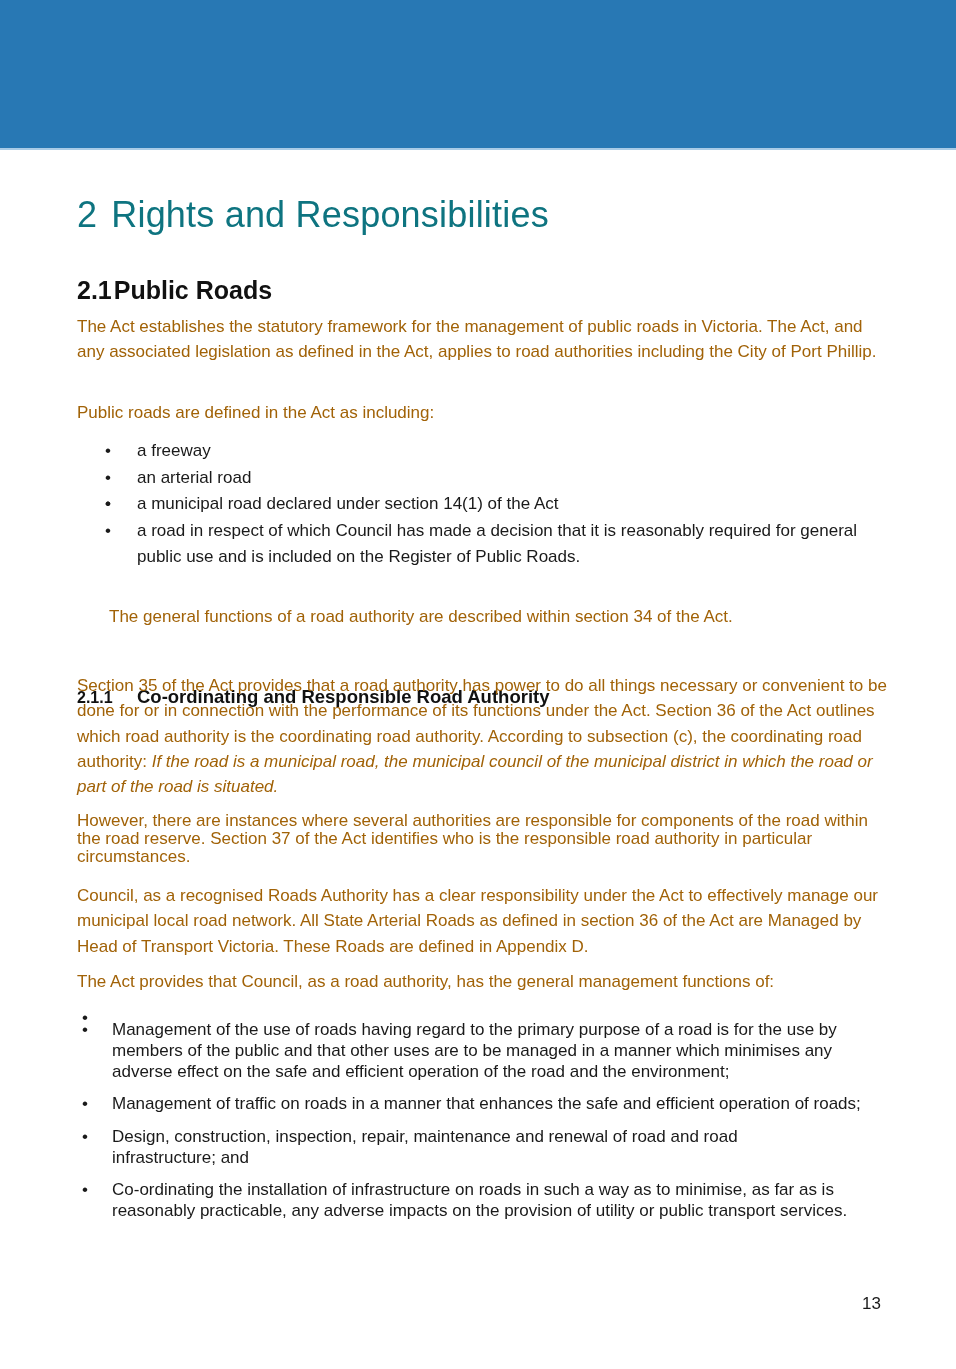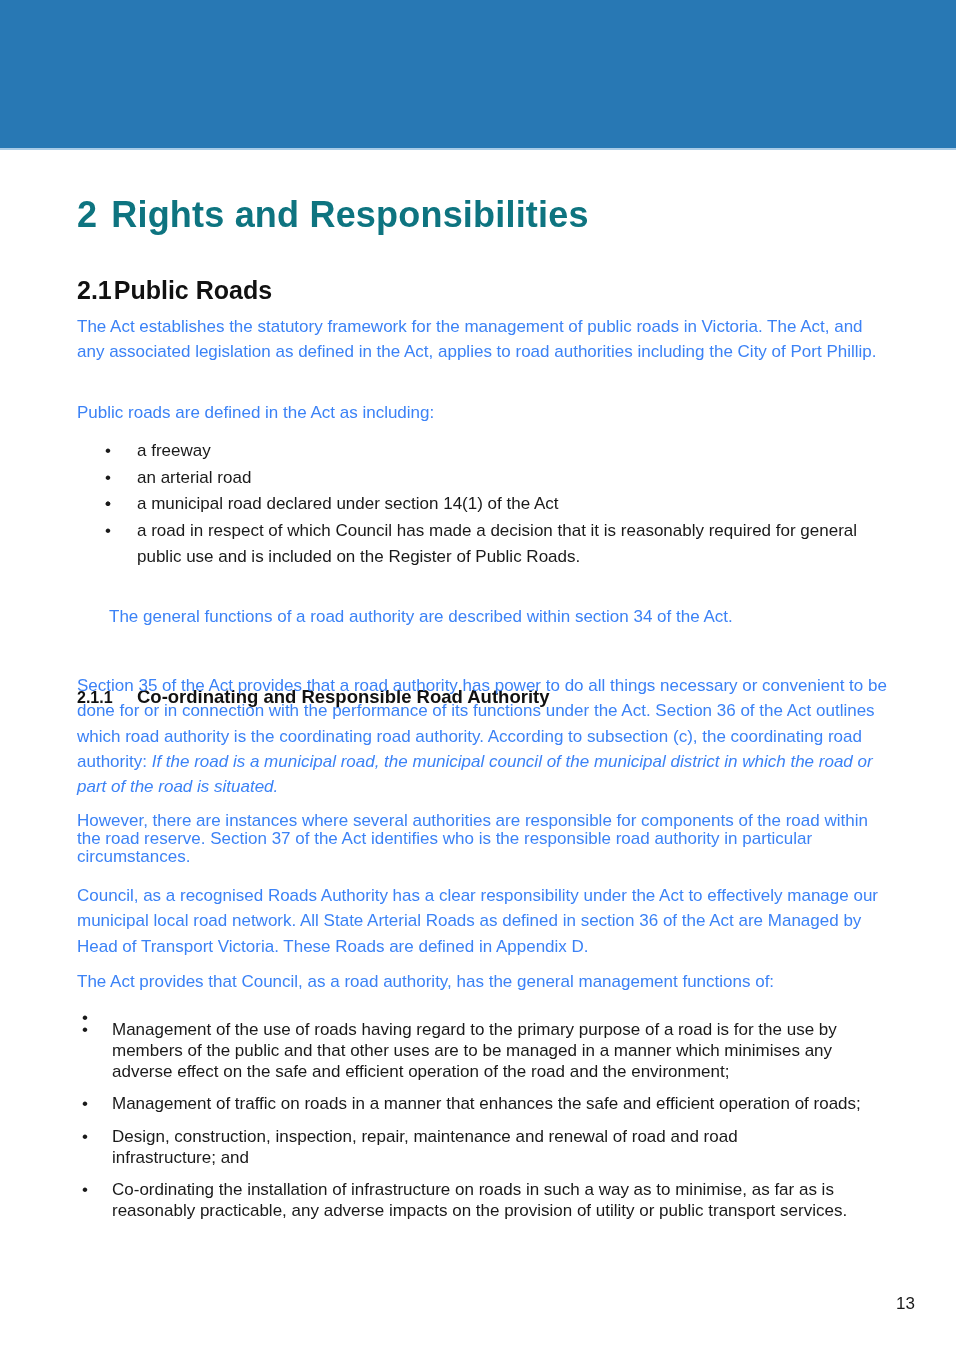--- a/index.html
+++ b/index.html
@@ -1,38 +1,38 @@
 <!DOCTYPE html>
 <html><head>
 <meta charset="utf-8">
 <style>
   html, body { margin: 0; padding: 0; background: #ffffff; }
   body { width: 956px; height: 1369px; position: relative; overflow: hidden;
          font-family: "Liberation Sans", sans-serif; color: #1a1a1a; }
   .banner { position: absolute; left: 0; top: 0; width: 956px; height: 148px; background: #2878b4;
             border-bottom: 2px solid #a9cbe6; }
   .content { position: absolute; left: 77px; top: 0; width: 810px; }
-  .h1 { position: absolute; top: 194px; left: 0; font-size: 36px; font-weight: bold; color: #0e7480;
+  .h1 { position: absolute; top: 194px; left: 0; font-size: 36px; font-weight: normal; color: #0e7480;
         white-space: nowrap; letter-spacing: 0.2px; }
   .h1 .num { margin-right: 14px; }
   .h2 { position: absolute; top: 276px; left: 0; font-size: 25px; font-weight: bold; color: #111;
         white-space: nowrap; }
   .h2 .num { margin-right: 2px; }
   .h3 { position: absolute; top: 643px; left: 0; font-size: 18.5px; font-weight: bold; color: #111; white-space: nowrap; margin-top: 43px; }
   .h3 .num { display: inline-block; width: 60px; font-size: 16px; }
-  .p { position: absolute; left: 0; width: 810px; font-size: 17px; line-height: 25.3px; color: #3b82f6; }
+  .p { position: absolute; left: 0; width: 810px; font-size: 17px; line-height: 25.3px; color: #a16207; }
   .p.tight { line-height: 18px; }
   .p i { font-style: italic; }
   .ul1 { position: absolute; top: 438px; left: 0; width: 810px; margin: 0; padding: 0; list-style: none; }
   .ul1 li { position: relative; padding-left: 60px; font-size: 17px; line-height: 26.5px; }
   .ul1 li .bullet { position: absolute; left: 28px; top: 0; }
   .ul2 { position: absolute; top: 1007px; left: 0; width: 810px; margin: 0; padding: 0; list-style: none; }
   .ul2 li { position: relative; padding-left: 35px; font-size: 17px; line-height: 21px; margin-bottom: 11.5px; }
   .ul2 li .bullet { position: absolute; left: 5px; top: 0; }
-  .page-num { position: absolute; top: 1294px; left: 896px; font-size: 17px; color: #1a1a1a; }
+  .page-num { position: absolute; top: 1294px; left: 862px; font-size: 17px; color: #1a1a1a; }
 </style>
 </head>
 <body>
 
 <div class="banner"></div>
 
 <div class="content">
   <div class="h1">
     <span class="num">2</span><span>Rights and Responsibilities</span>
   </div>

